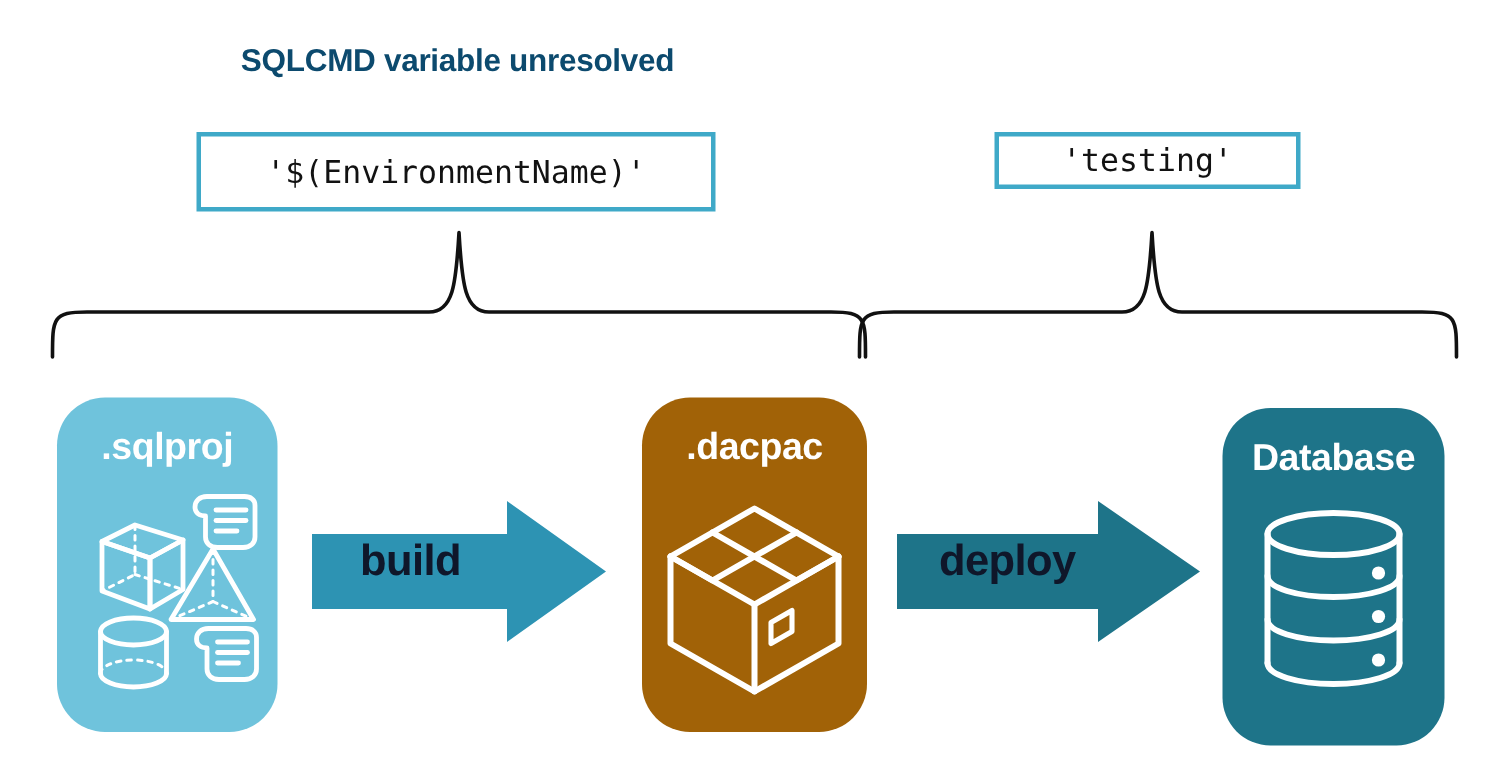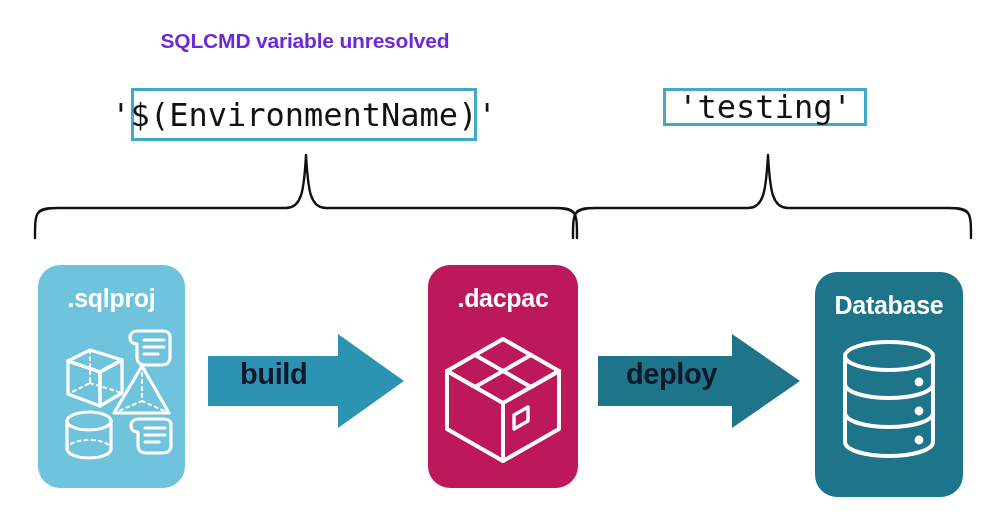--- a/index.html
+++ b/index.html
@@ -18,59 +18,59 @@
     background: #ffffff;
     overflow: hidden;
   }
 
   
   .heading {
     position: absolute;
     font-family: "Liberation Sans", sans-serif;
     font-weight: bold;
     font-size: 21px;
-    color: #6d28d9;
+    color: #0c4a6e;
     letter-spacing: -0.2px;
     white-space: nowrap;
     text-align: center;
     transform: translateX(-50%);
   }
   #heading-left  { left: 305px; top: 29px; }
   #heading-right { left: 768px; top: 29px; }
 
   
   .code-box {
     position: absolute;
     box-sizing: border-box;
     background: #ffffff;
     border: 3px solid #3FA9C8;
     display: flex;
     align-items: center;
     justify-content: center;
     font-family: "DejaVu Sans Mono", "Liberation Mono", monospace;
-    font-size: 32px;
+    font-size: 21px;
     color: #121212;
     letter-spacing: 0px;
     white-space: nowrap;
   }
   #code-box-left  { left: 131px; top: 88px; width: 346px; height: 53px; }
   #code-box-right { left: 663px; top: 88px; width: 204px; height: 38px; }
 
   
   .brace {
     position: absolute;
     top: 150px;
   }
   #brace-left  { left: 30px;  }
   #brace-right { left: 568px; }
 
   
   .proc-box {
     position: absolute;
-    border-radius: 22px;
+    border-radius: 32px;
     box-sizing: border-box;
   }
   .proc-label {
     position: absolute;
     left: 0;
     right: 0;
     text-align: center;
     font-family: "Liberation Sans", sans-serif;
     font-weight: bold;
     font-size: 25px;
@@ -78,21 +78,21 @@
     letter-spacing: -0.3px;
     white-space: nowrap;
   }
   .proc-art {
     position: absolute;
     left: 0;
     right: 0;
   }
 
   #box-sqlproj  { left: 38px;  top: 265px; width: 147px; height: 223px; background: #6FC3DC; }
-  #box-dacpac   { left: 428px; top: 265px; width: 150px; height: 223px; background: #be185d; }
+  #box-dacpac   { left: 428px; top: 265px; width: 150px; height: 223px; background: #a16207; }
   #box-database { left: 815px; top: 272px; width: 148px; height: 225px; background: #1E7489; }
 
   #box-sqlproj  .proc-label { top: 19px; }
   #box-dacpac   .proc-label { top: 19px; }
   #box-database .proc-label { top: 19px; }
 
   #box-sqlproj  .proc-art { top: 58px; }
   #box-dacpac   .proc-art { top: 58px; }
   #box-database .proc-art { top: 62px; }
 

